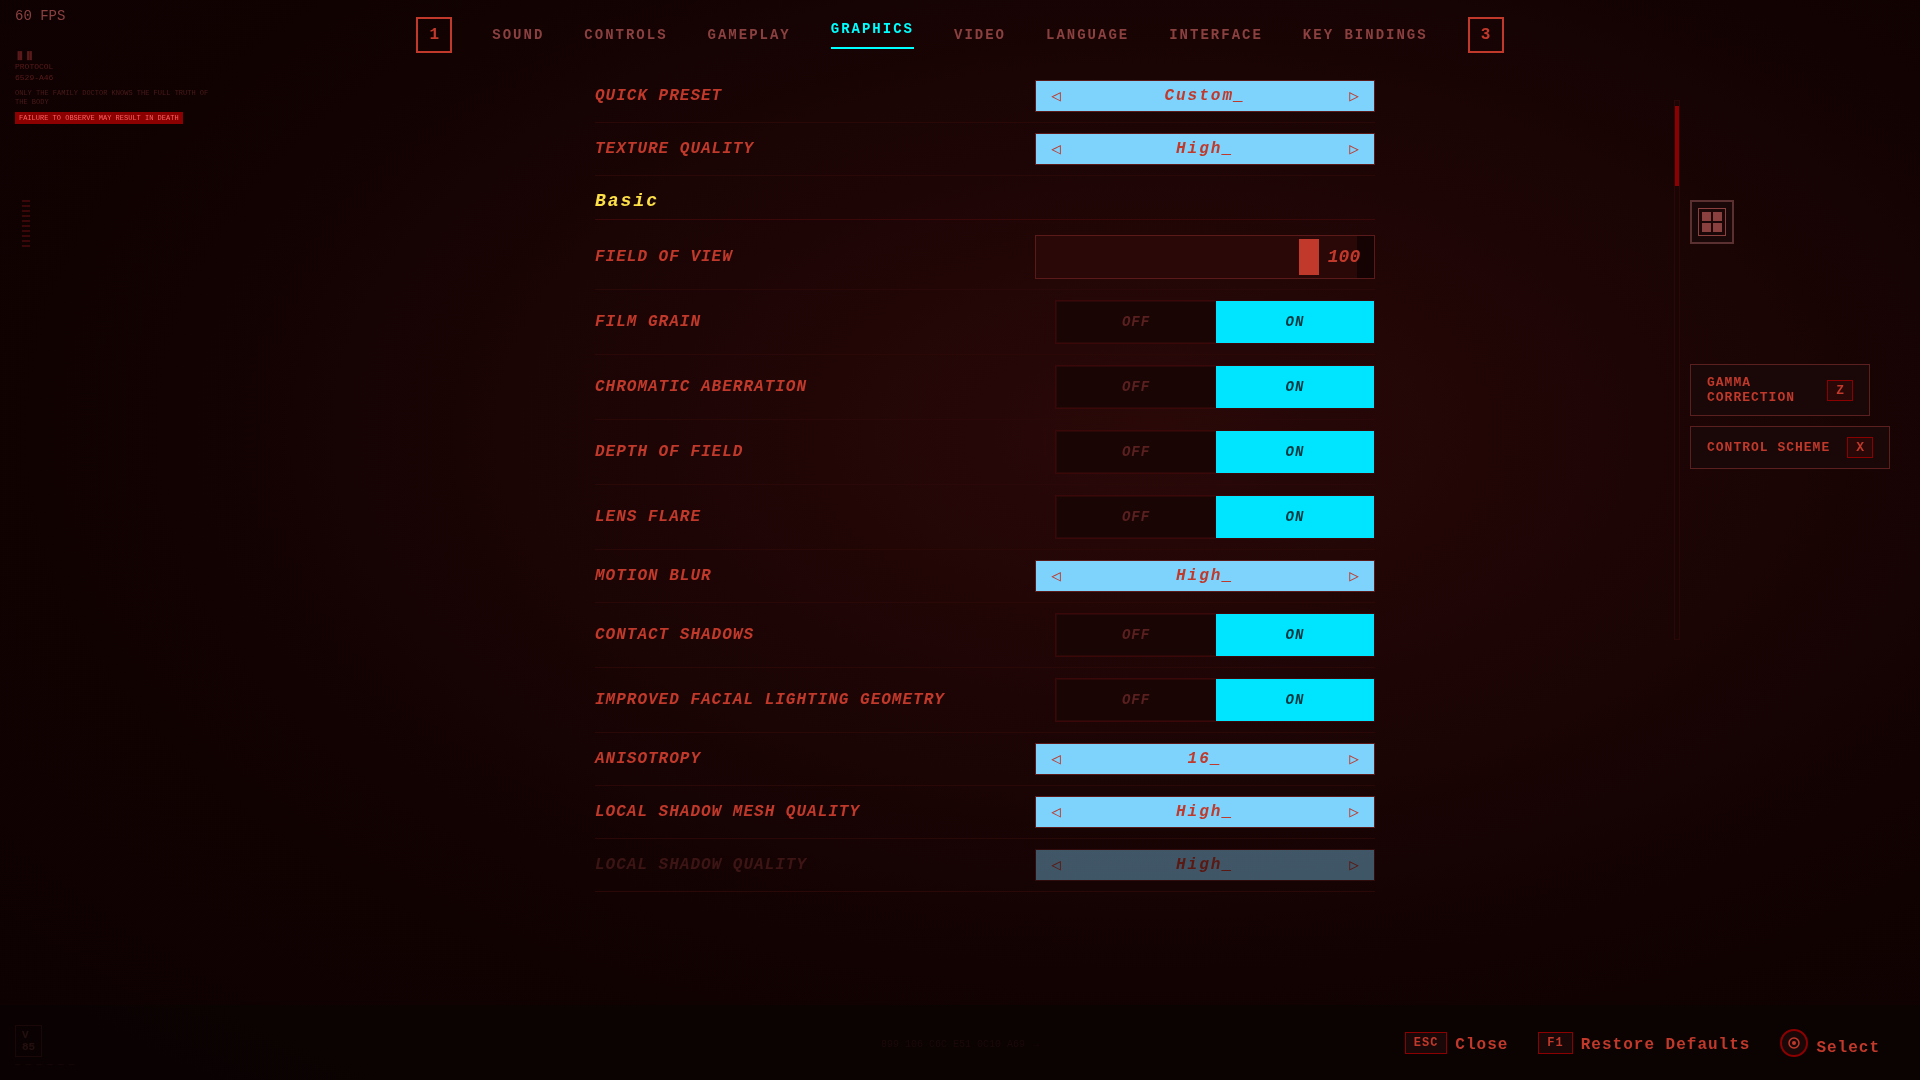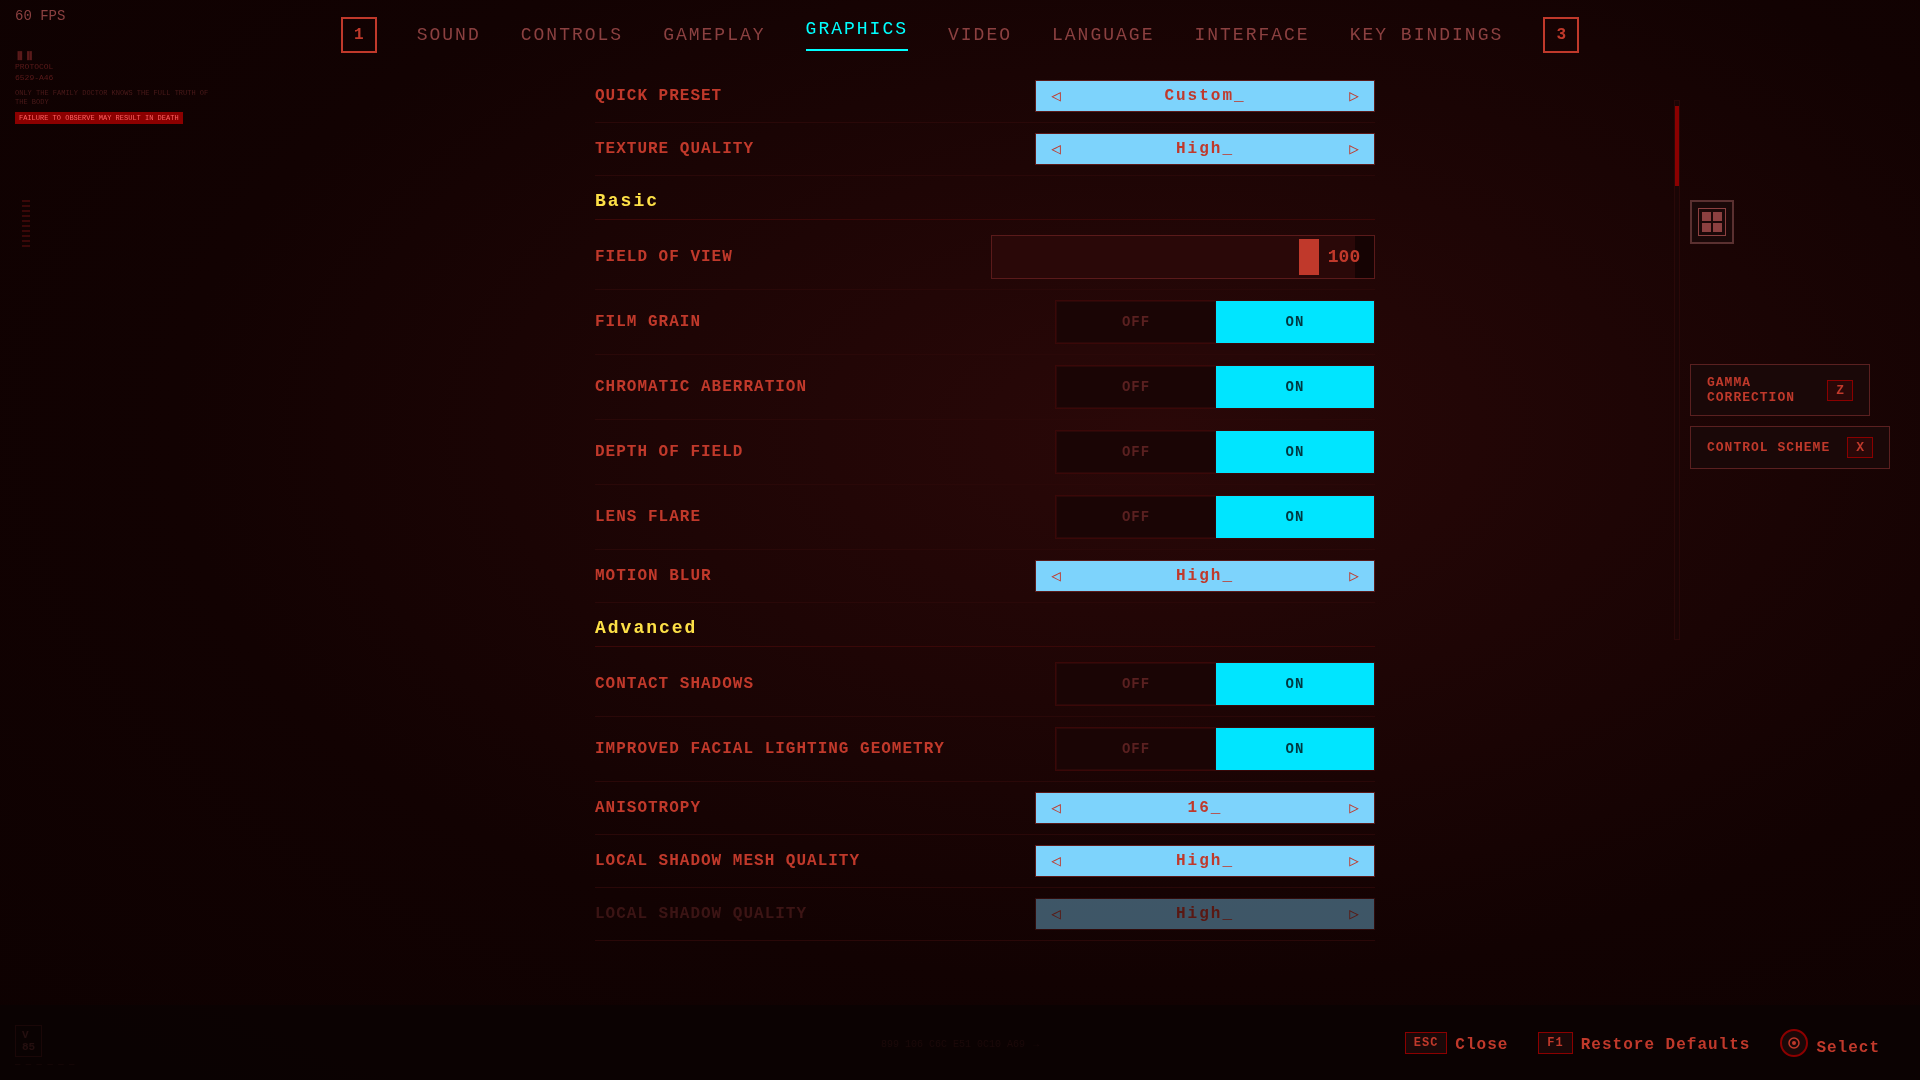--- a/index.html
+++ b/index.html
@@ -42,22 +42,22 @@
       display: flex;
       align-items: center;
       justify-content: center;
       color: #c0392b;
       font-size: 16px;
       font-weight: bold;
     }
 
     .nav-item {
       color: #8b4040;
-      font-size: 18px;
-      font-weight: normal;
+      font-size: 14px;
+      font-weight: bold;
       letter-spacing: 2px;
       cursor: pointer;
       text-transform: uppercase;
     }
 
     .nav-item.active {
       color: #00ffff;
       border-bottom: 2px solid #00ffff;
       padding-bottom: 10px;
     }
@@ -156,20 +156,21 @@
       right: 200px;
       bottom: 80px;
       z-index: 10;
       overflow: hidden;
     }
 
     .settings-container {
       width: 100%;
       max-width: 780px;
       margin: 0 auto;
+      font-style: italic;
     }
 
     
     .setting-row {
       display: flex;
       align-items: center;
       justify-content: space-between;
       padding: 10px 0;
       border-bottom: 1px solid #2a0808;
     }
@@ -258,21 +259,21 @@
       font-weight: bold;
       letter-spacing: 1px;
     }
 
     
     .slider-control {
       display: flex;
       align-items: flex-start;
       background: #84cc16;
       border: 1px solid #5a1a1a;
-      width: 384px;
+      width: 340px;
       height: 44px;
       position: relative;
     }
 
     .slider-track {
       flex: 1;
       height: 100%;
       position: relative;
       background: #150303;
     }
@@ -613,21 +614,20 @@
 
     <div class="setting-row">
       <div class="setting-label">Motion Blur</div>
       <div class="selector-control">
         <div class="selector-arrow arrow-left"></div>
         <div class="selector-value">High</div>
         <div class="selector-arrow arrow-right"></div>
       </div>
     </div>
 
-    <div class="section-header">Advanced</div>
 
     <div class="setting-row">
       <div class="setting-label">Contact Shadows</div>
       <div class="toggle-control">
         <div class="toggle-off">OFF</div>
         <div class="toggle-on">ON</div>
       </div>
     </div>
 
     <div class="setting-row">

